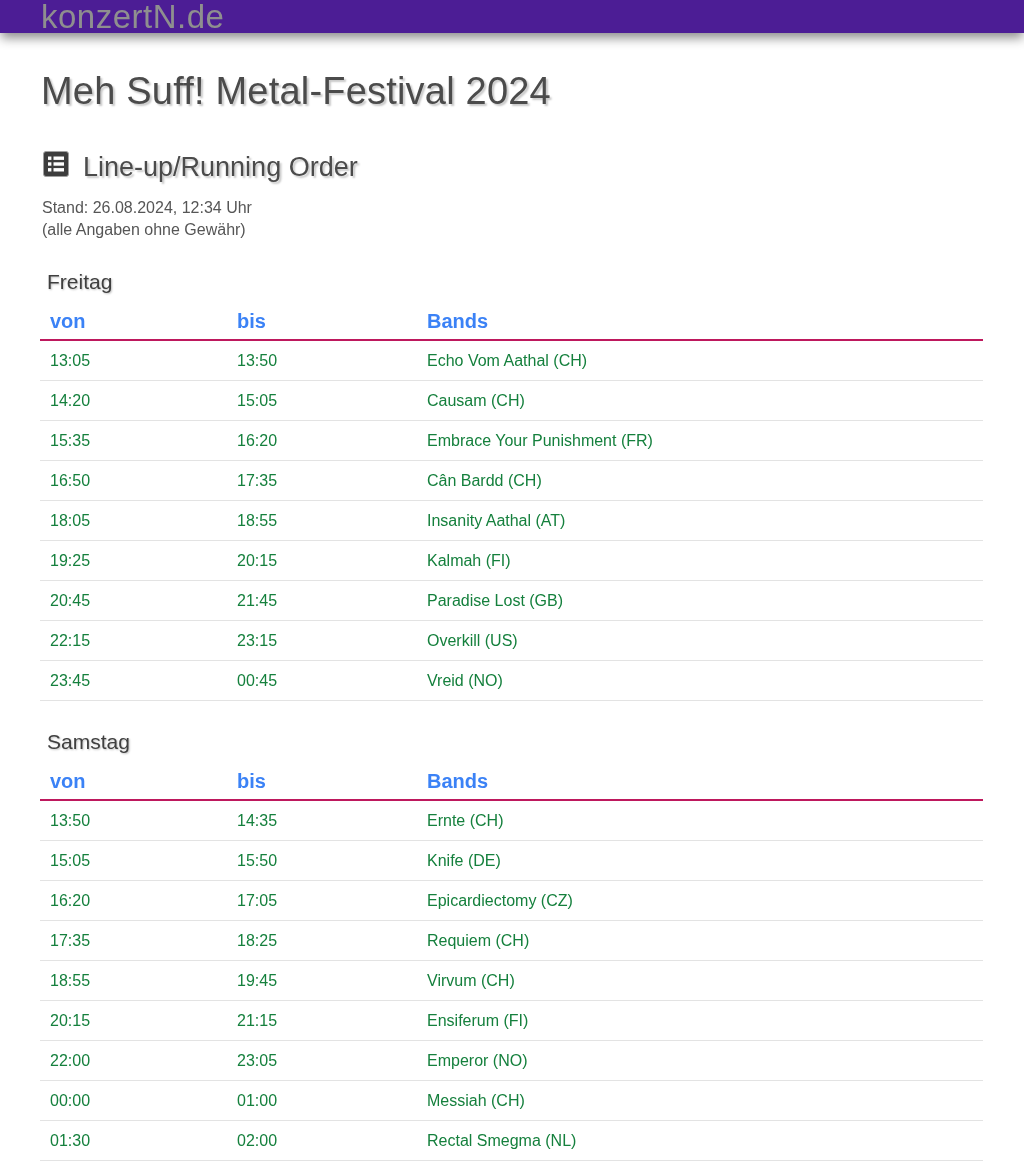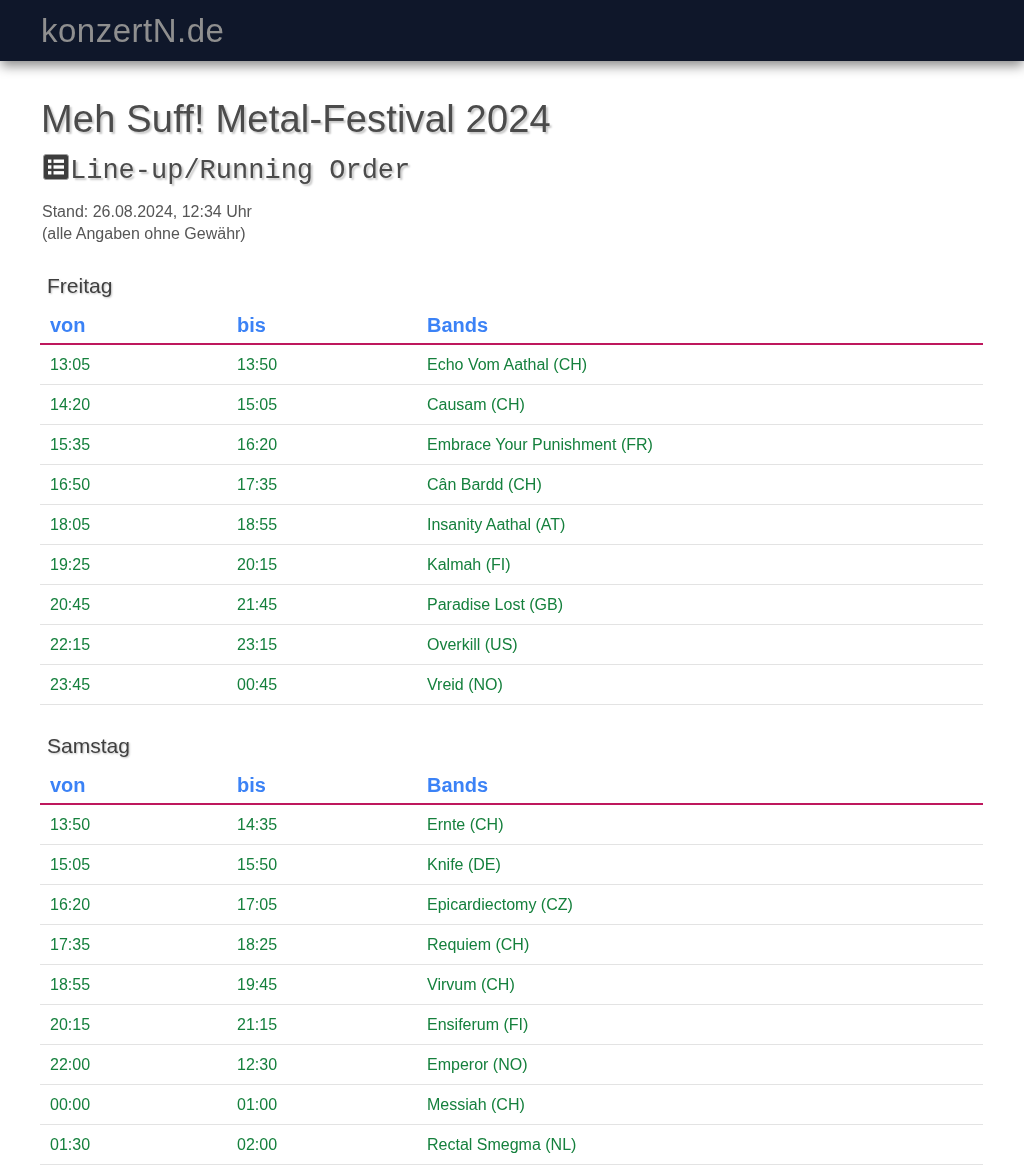--- a/index.html
+++ b/index.html
@@ -6,22 +6,22 @@
   html, body { margin: 0; padding: 0; background: #ffffff; }
   body {
     width: 1024px;
     min-height: 1171px;
     font-family: "Liberation Sans", sans-serif;
     color: #555;
   }
 
   
   .topbar {
-    height: 61px;
-    background: #0f172a;
+    height: 33px;
+    background: #4c1d95;
     display: flex;
     align-items: center;
     padding-left: 41px;
     box-shadow: 0 6px 11px -1px rgba(0,0,0,0.45);
     position: relative;
     z-index: 2;
   }
   .logo {
     font-size: 33px;
     color: #8f8f8f;
@@ -36,29 +36,28 @@
   }
   h1.page-title {
     margin: 37px 0 0 1px;
     font-size: 38px;
     font-weight: 400;
     color: #4b4b4b;
     text-shadow: 2px 2px 2px rgba(0,0,0,0.22);
     letter-spacing: 0.2px;
   }
   h2.section-heading {
-    margin: 13px 0 0 3px;
+    margin: 38px 0 0 3px;
     font-size: 27px;
     font-weight: 400;
     color: #4b4b4b;
     text-shadow: 2px 2px 2px rgba(0,0,0,0.22);
     display: flex;
     align-items: center;
-    gap: 1px;
-    font-family: Liberation Mono, monospace;
+    gap: 14px;
   }
   .list-icon { flex: 0 0 auto; display: inline-block; }
   p.stand {
     margin: 13px 0 0 2px;
     font-size: 16px;
     line-height: 22px;
     color: #565656;
   }
 
   .day-section h3.day-heading {
@@ -221,21 +220,21 @@
               <td>19:45</td>
               <td>Virvum (CH)</td>
             </tr>
             <tr>
               <td>20:15</td>
               <td>21:15</td>
               <td>Ensiferum (FI)</td>
             </tr>
             <tr>
               <td>22:00</td>
-              <td>12:30</td>
+              <td>23:05</td>
               <td>Emperor (NO)</td>
             </tr>
             <tr>
               <td>00:00</td>
               <td>01:00</td>
               <td>Messiah (CH)</td>
             </tr>
             <tr>
               <td>01:30</td>
               <td>02:00</td>

